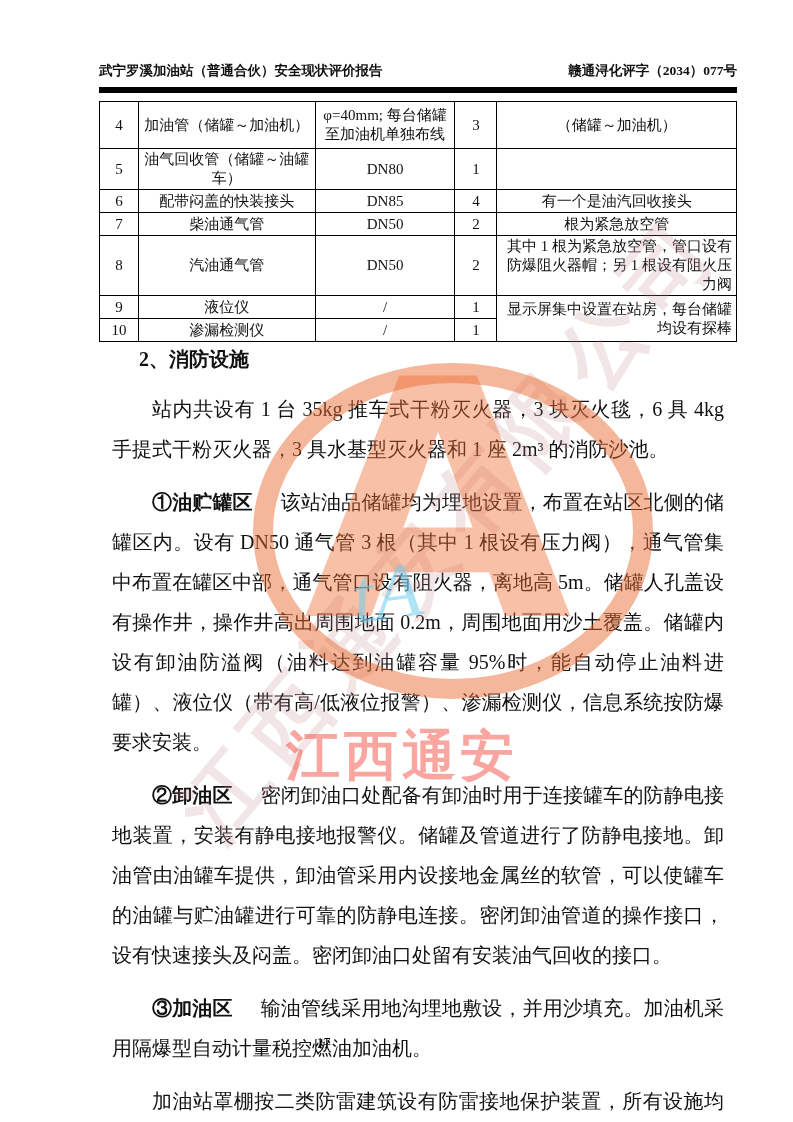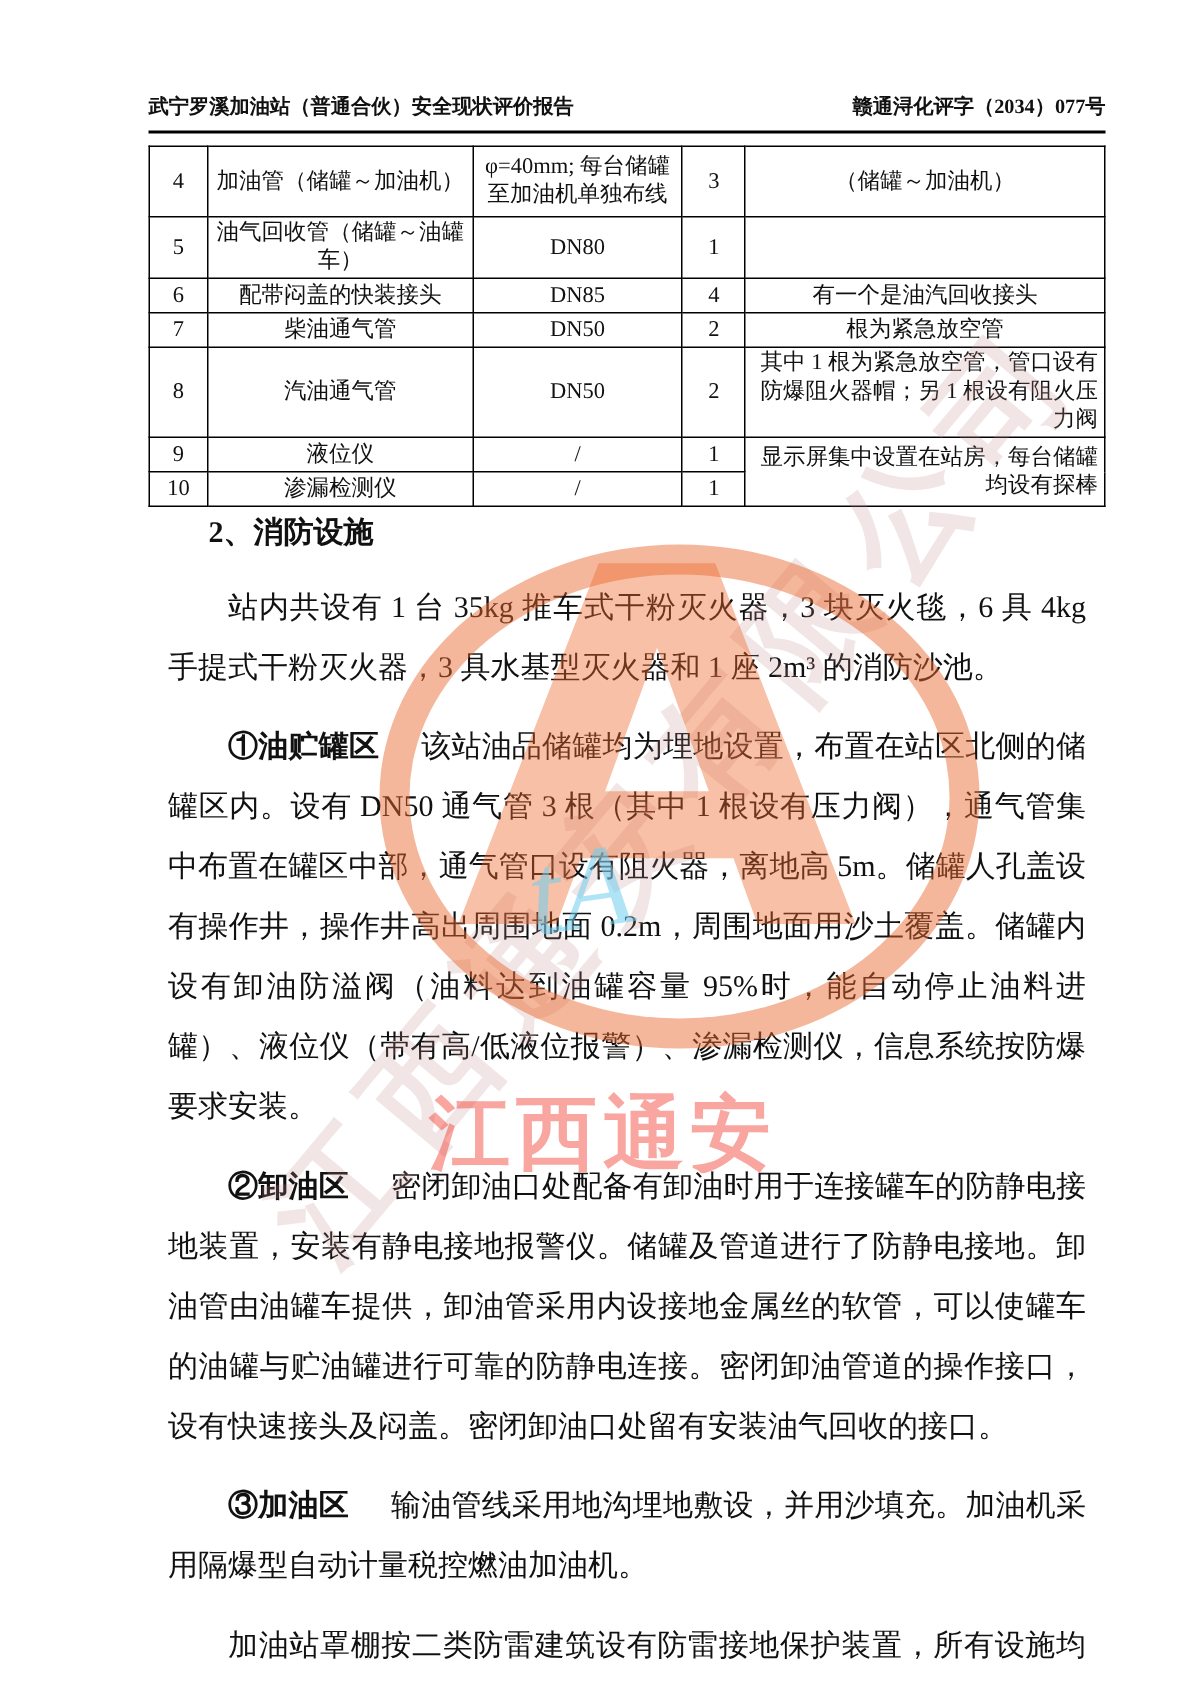--- a/index.html
+++ b/index.html
@@ -17,21 +17,21 @@
     width:638px;
   }
   
   .hdr{
     display:flex;
     justify-content:space-between;
     align-items:flex-end;
     font-size:13.5px;
     font-weight:bold;
     padding-bottom:7px;
-    border-bottom:2px solid #000000;
+    border-bottom:6px solid #000000;
   }
   
   table.equip{
     border-collapse:collapse;
     width:638px;
     margin-top:8px;
     font-size:15px;
     line-height:19px;
   }
   table.equip td{

